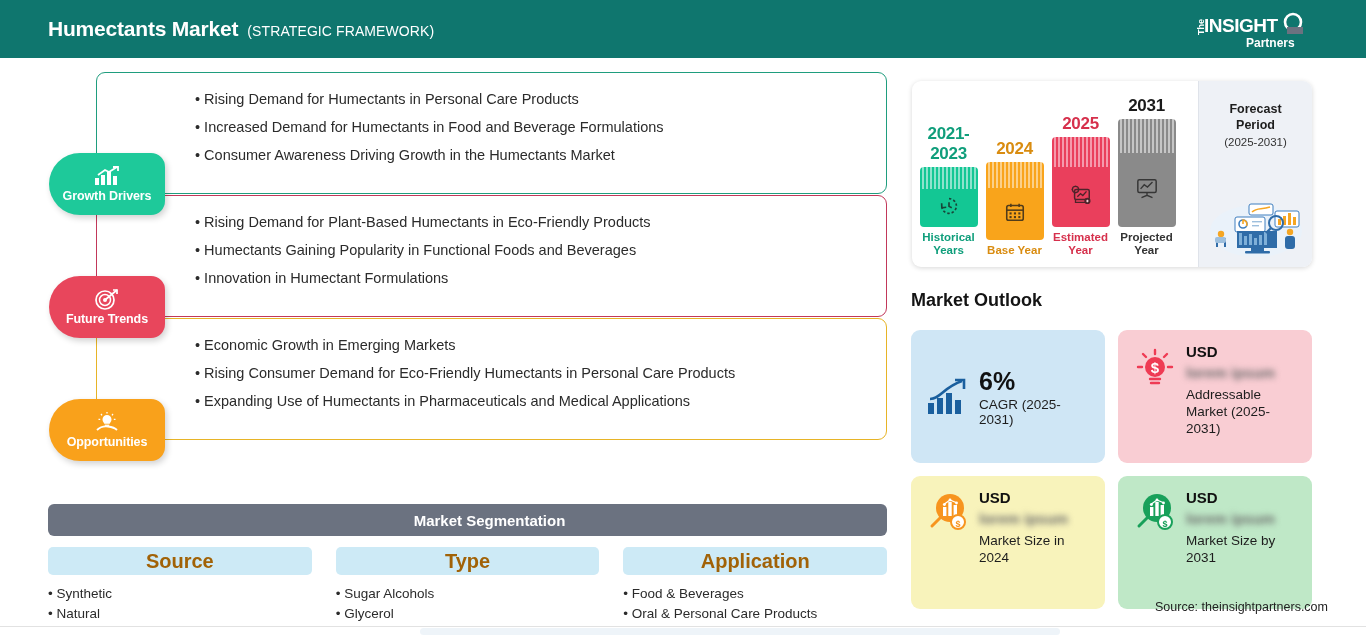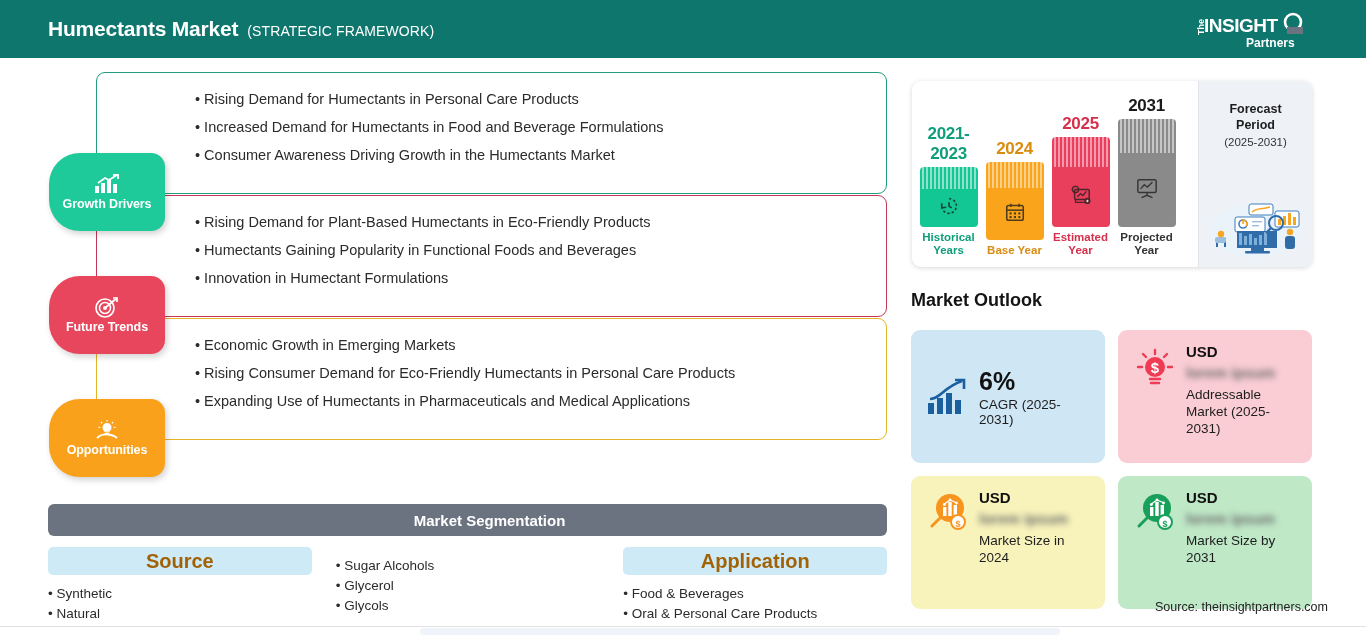--- a/index.html
+++ b/index.html
@@ -36,21 +36,21 @@
   .card-trends   { top: 137px; height: 122px; border-color: #c2385a; }
   .card-opps     { top: 260px; height: 122px; border-color: #e7b427; }
 
   .bullets { padding: 12px 0 0 98px; }
   .bullet {
     font-size: 14.5px; color: #2b2b2b; line-height: 28px; white-space: nowrap;
   }
   .bullet::before { content: "• "; color: #2b2b2b; }
 
   .badge {
-    position: absolute; left: 49px; width: 116px; height: 78px;
+    position: absolute; left: 49px; width: 116px; height: 62px;
     border-radius: 31px 14px 14px 31px;
     display: flex; flex-direction: column; align-items: center;
     justify-content: center; z-index: 5;
     box-shadow: 2px 3px 6px rgba(0,0,0,0.18);
   }
   .badge-growth { top: 95px;  background: #1ec99a; }
   .badge-trends { top: 218px; background: #e8465c; }
   .badge-opps   { top: 341px; background: #f9a11b; }
   .badge-icon { height: 22px; display: flex; align-items: center; }
   .badge-label {
@@ -240,20 +240,23 @@
       <div class="seg-col">
         <div class="seg-col-head">
           <span class="seg-col-title">Source</span>
         </div>
         <div class="seg-list">
           <div class="seg-item">Synthetic</div>
           <div class="seg-item">Natural</div>
         </div>
       </div>
       <div class="seg-col">
+        <div class="seg-col-head">
+          <span class="seg-col-title">Type</span>
+        </div>
         <div class="seg-list">
           <div class="seg-item">Sugar Alcohols</div>
           <div class="seg-item">Glycerol</div>
           <div class="seg-item">Glycols</div>
         </div>
       </div>
       <div class="seg-col">
         <div class="seg-col-head">
           <span class="seg-col-title">Application</span>
         </div>

